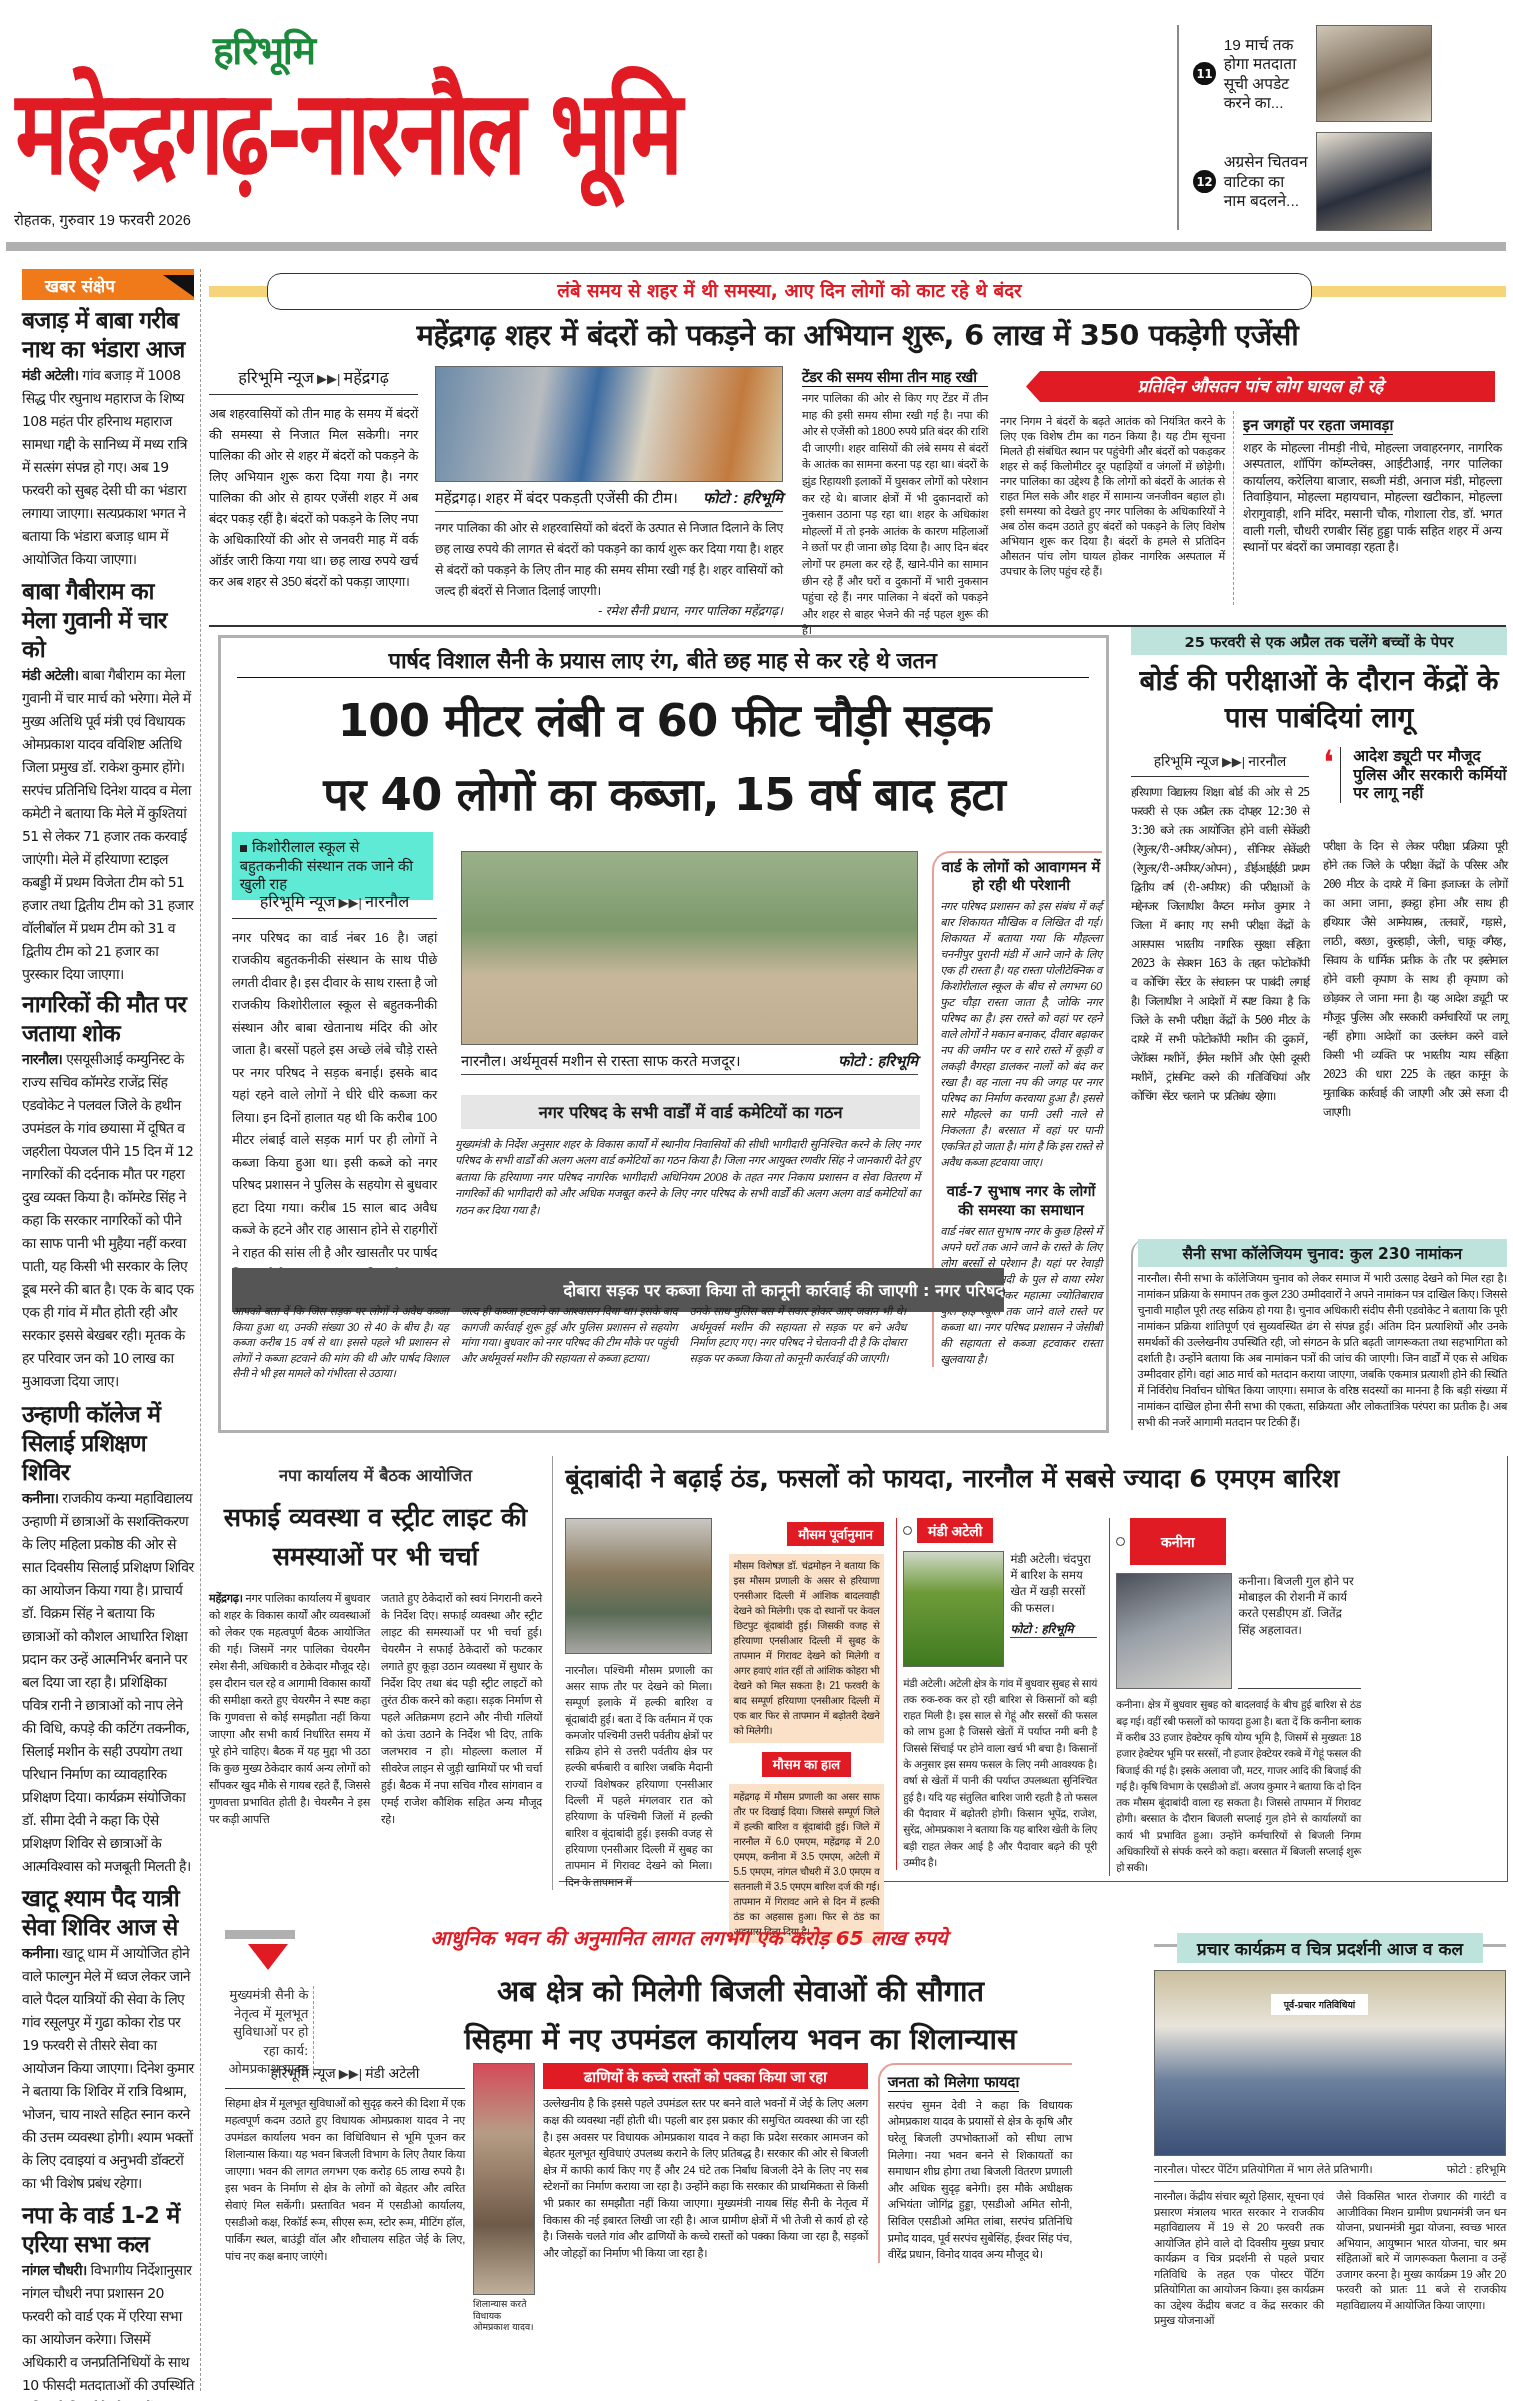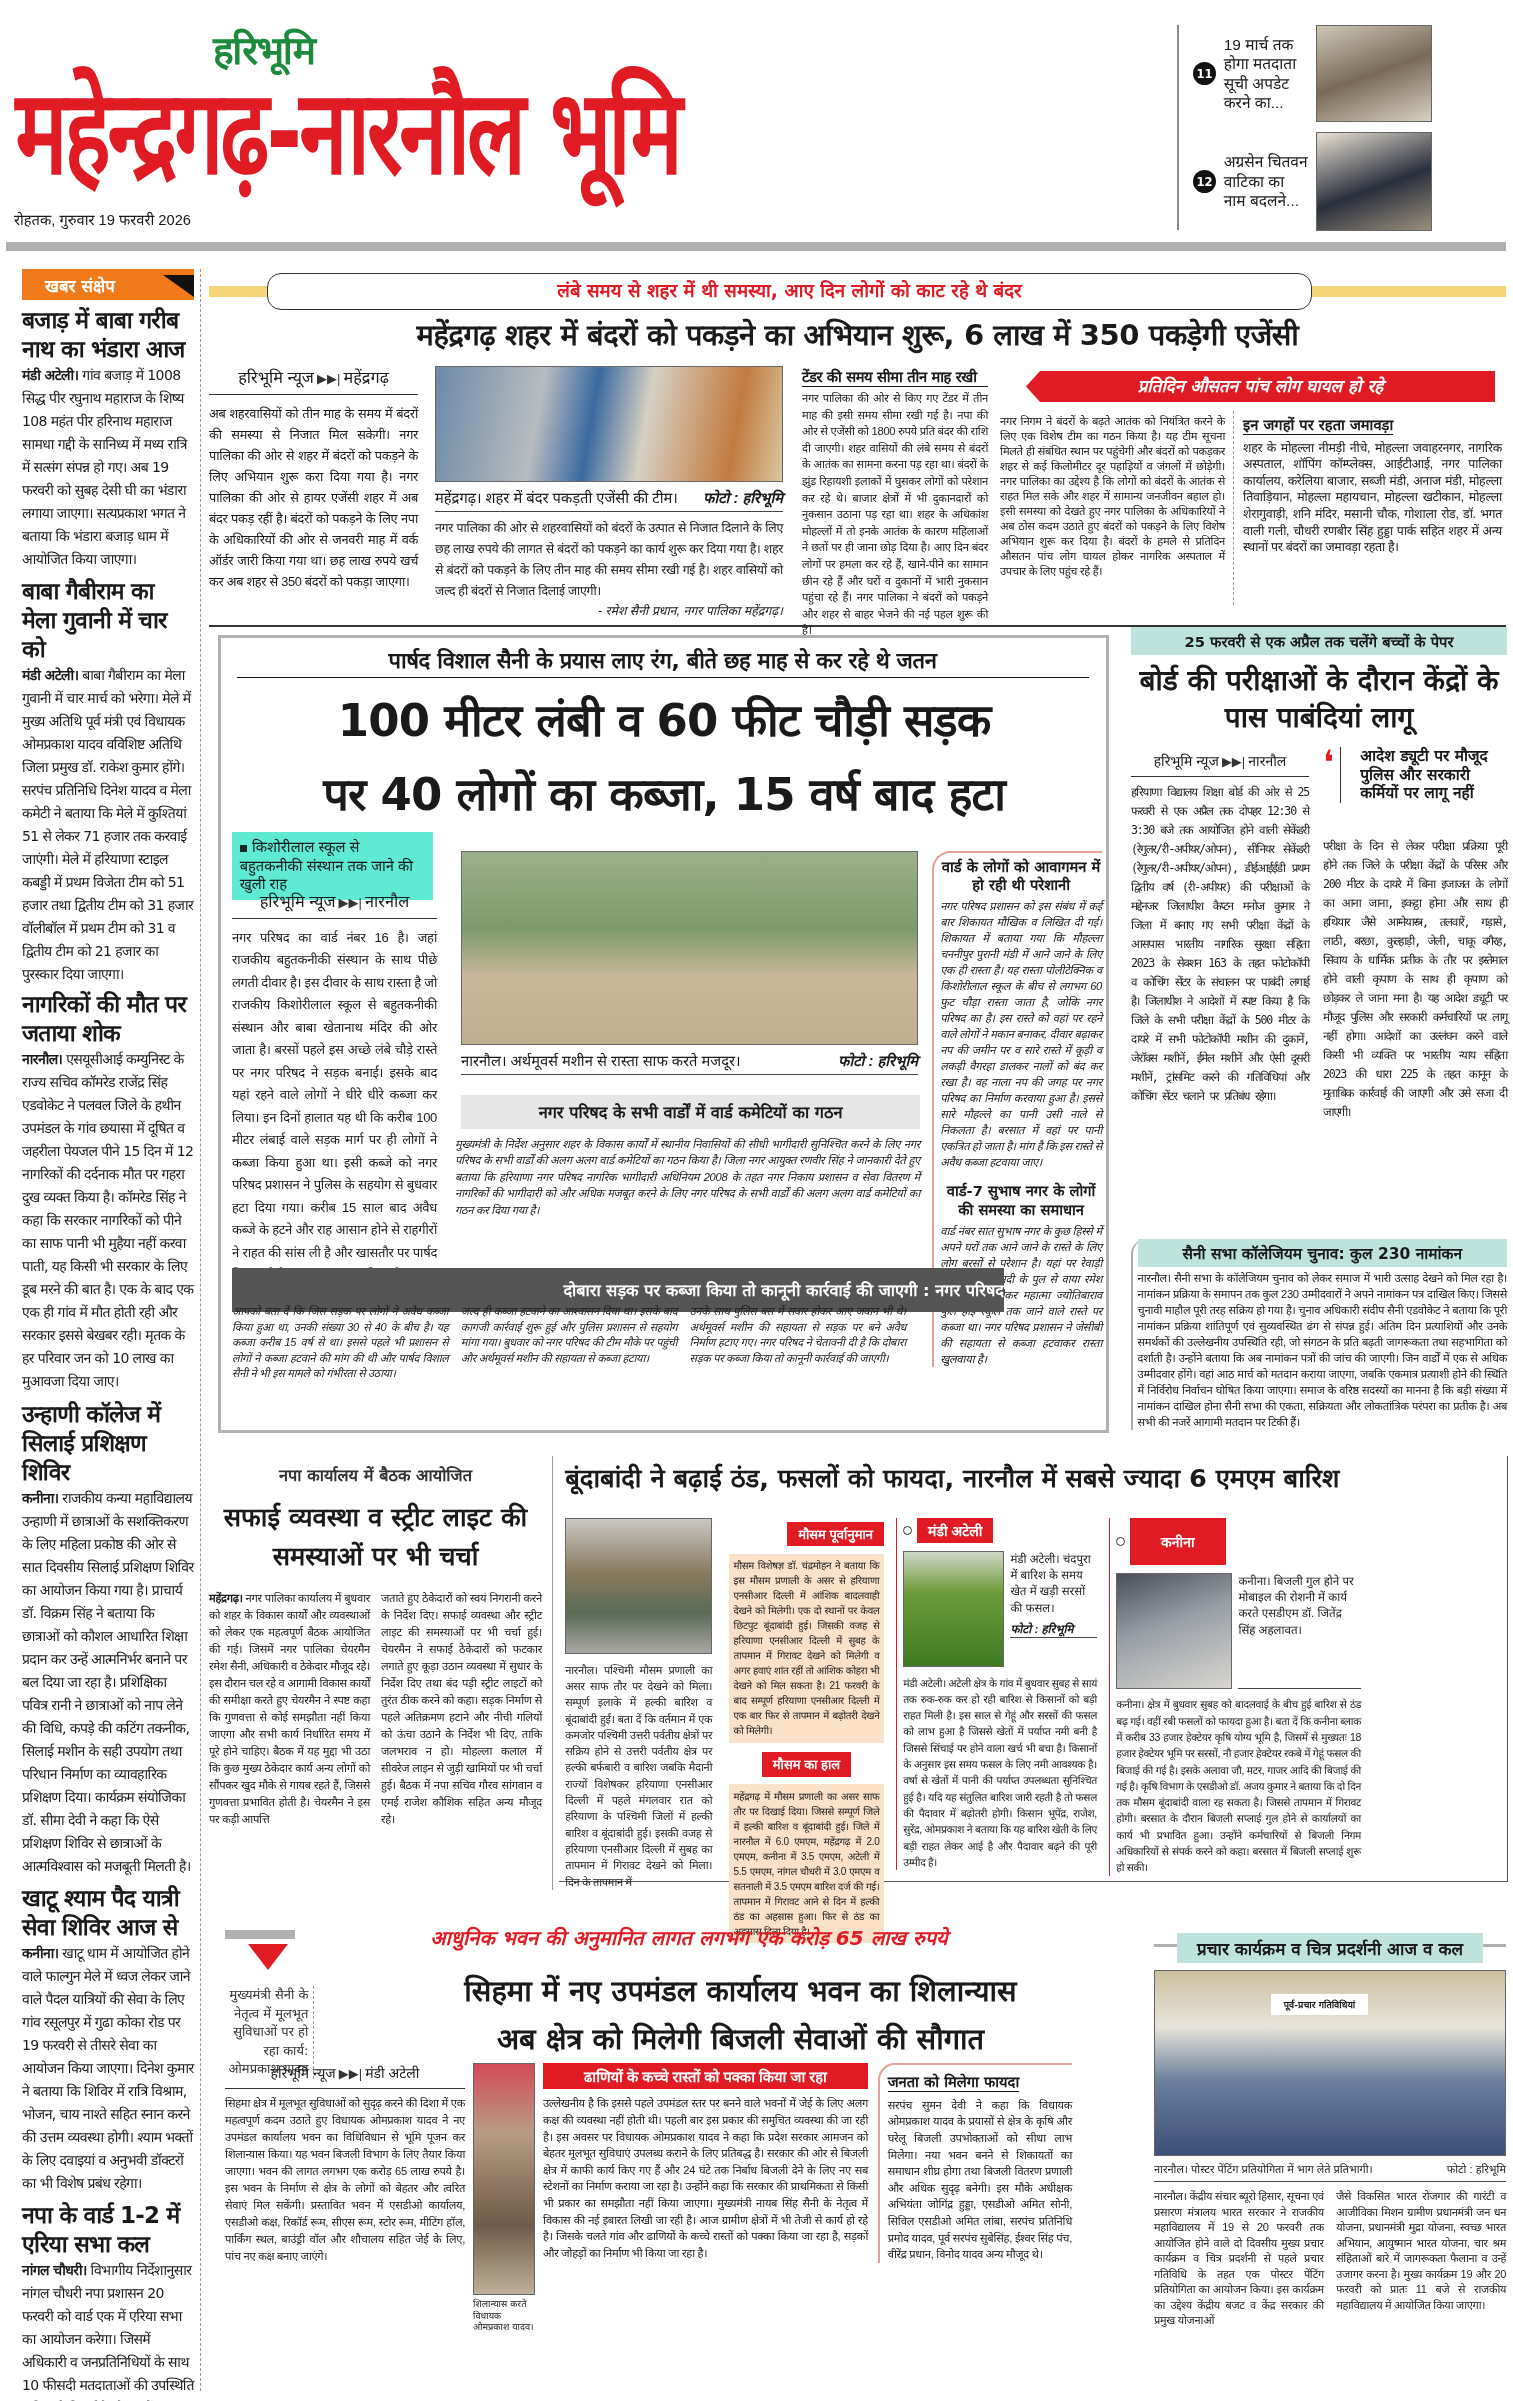--- a/index.html
+++ b/index.html
@@ -157,21 +157,21 @@
 <div class="abs" style="left:1131px;top:627px;width:376px">
   <div class="teal" style="text-align:center;font-weight:bold;font-size:14.7px;padding:3.9px 0">25 फरवरी से एक अप्रैल तक चलेंगे बच्चों के पेपर</div>
   <div style="text-align:center;font-weight:bold;font-size:28px;line-height:37px;margin-top:7.7px">बोर्ड की परीक्षाओं के दौरान केंद्रों के पास पाबंदियां लागू</div>
   <div class="abs" style="left:0;top:124px;width:178px">
     <div class="byline" style="font-size:14px"><span>हरिभूमि न्यूज</span><span class="arr">▶▶|</span><span>नारनौल</span></div>
     <p class="body-txt" style="margin-top:6.2px;font-size:11.6px;line-height:19px">हरियाणा विद्यालय शिक्षा बोर्ड की ओर से 25 फरवरी से एक अप्रैल तक दोपहर 12:30 से 3:30 बजे तक आयोजित होने वाली सेकेंडरी (रेगुलर/री-अपीयर/ओपन), सीनियर सेकेंडरी (रेगुलर/री-अपीयर/ओपन), डीईआईईडी प्रथम द्वितीय वर्ष (री-अपीयर) की परीक्षाओं के मद्देनजर जिलाधीश कैप्टन मनोज कुमार ने जिला में बनाए गए सभी परीक्षा केंद्रों के आसपास भारतीय नागरिक सुरक्षा संहिता 2023 के सेक्शन 163 के तहत फोटोकॉपी व कोचिंग सेंटर के संचालन पर पाबंदी लगाई है। जिलाधीश ने आदेशों में स्पष्ट किया है कि जिले के सभी परीक्षा केंद्रों के 500 मीटर के दायरे में सभी फोटोकॉपी मशीन की दुकानें, जेरॉक्स मशीनें, ईमेल मशीनें और ऐसी दूसरी मशीनें, ट्रांसमिट करने की गतिविधियां और कोचिंग सेंटर चलाने पर प्रतिबंध रहेगा।</p>
   </div>
   <div class="abs" style="left:192px;top:120px;width:184px">
     <div style="display:flex;gap:6.2px">
       <span style="font-size:34px;color:#e01b24;line-height:31px">❛</span>
-      <span style="font-size:15.5px;line-height:18.6px;font-weight:bold;border-left:1.5px solid #333;padding-left:19px">आदेश ड्यूटी पर मौजूद पुलिस और सरकारी कर्मियों पर लागू नहीं</span>
+      <span style="font-size:15.5px;line-height:18.6px;font-weight:bold;border-left:1.5px solid #333;padding-left:12px">आदेश ड्यूटी पर मौजूद पुलिस और सरकारी कर्मियों पर लागू नहीं</span>
     </div>
     <p class="body-txt" style="margin-top:34px;font-size:11.6px;line-height:19px">परीक्षा के दिन से लेकर परीक्षा प्रक्रिया पूरी होने तक जिले के परीक्षा केंद्रों के परिसर और 200 मीटर के दायरे में बिना इजाजत के लोगों का आना जाना, इकट्ठा होना और साथ ही हथियार जैसे आग्नेयास्त्र, तलवारें, गड़ासे, लाठी, बरछा, कुल्हाड़ी, जेली, चाकू वगैरह, सिवाय के धार्मिक प्रतीक के तौर पर इस्तेमाल होने वाली कृपाण के साथ ही कृपाण को छोड़कर ले जाना मना है। यह आदेश ड्यूटी पर मौजूद पुलिस और सरकारी कर्मचारियों पर लागू नहीं होगा। आदेशों का उल्लंघन करने वाले किसी भी व्यक्ति पर भारतीय न्याय संहिता 2023 की धारा 225 के तहत कानून के मुताबिक कार्रवाई की जाएगी और उसे सजा दी जाएगी।</p>
   </div>
 </div>
 
 <div class="abs" style="left:1131px;top:1239px;width:376px;border-left:2.3px solid #aaa;border-top-left-radius:15.5px;padding-left:4.6px">
   <div class="teal" style="text-align:center;font-weight:bold;font-size:15.5px;padding:3.1px 0">सैनी सभा कॉलेजियम चुनाव: कुल 230 नामांकन</div>
   <p class="cond" style="font-size:11.2px;line-height:16px;margin-top:3.1px">नारनौल। सैनी सभा के कॉलेजियम चुनाव को लेकर समाज में भारी उत्साह देखने को मिल रहा है। नामांकन प्रक्रिया के समापन तक कुल 230 उम्मीदवारों ने अपने नामांकन पत्र दाखिल किए। जिससे चुनावी माहौल पूरी तरह सक्रिय हो गया है। चुनाव अधिकारी संदीप सैनी एडवोकेट ने बताया कि पूरी नामांकन प्रक्रिया शांतिपूर्ण एवं सुव्यवस्थित ढंग से संपन्न हुई। अंतिम दिन प्रत्याशियों और उनके समर्थकों की उल्लेखनीय उपस्थिति रही, जो संगठन के प्रति बढ़ती जागरूकता तथा सहभागिता को दर्शाती है। उन्होंने बताया कि अब नामांकन पत्रों की जांच की जाएगी। जिन वार्डों में एक से अधिक उम्मीदवार होंगे। वहां आठ मार्च को मतदान कराया जाएगा, जबकि एकमात्र प्रत्याशी होने की स्थिति में निर्विरोध निर्वाचन घोषित किया जाएगा। समाज के वरिष्ठ सदस्यों का मानना है कि बड़ी संख्या में नामांकन दाखिल होना सैनी सभा की एकता, सक्रियता और लोकतांत्रिक परंपरा का प्रतीक है। अब सभी की नजरें आगामी मतदान पर टिकी हैं।</p>
 </div>
 
@@ -225,22 +225,22 @@
     <p class="cond" style="margin-top:7.7px;font-size:10.5px;line-height:16.3px">कनीना। क्षेत्र में बुधवार सुबह को बादलवाई के बीच हुई बारिश से ठंड बढ़ गई। वहीं रबी फसलों को फायदा हुआ है। बता दें कि कनीना ब्लाक में करीब 33 हजार हेक्टेयर कृषि योग्य भूमि है, जिसमें से मुख्यतः 18 हजार हेक्टेयर भूमि पर सरसों, नौ हजार हेक्टेयर रकबे में गेहूं फसल की बिजाई की गई है। इसके अलावा जौ, मटर, गाजर आदि की बिजाई की गई है। कृषि विभाग के एसडीओ डॉ. अजय कुमार ने बताया कि दो दिन तक मौसम बूंदाबांदी वाला रह सकता है। जिससे तापमान में गिरावट होगी। बरसात के दौरान बिजली सप्लाई गुल होने से कार्यालयों का कार्य भी प्रभावित हुआ। उन्होंने कर्मचारियों से बिजली निगम अधिकारियों से संपर्क करने को कहा। बरसात में बिजली सप्लाई शुरू हो सकी।</p>
   </div>
 </div>
 
 <div class="abs" style="left:225px;top:1924px;width:929px;height:465px">
   <div class="abs" style="left:0;top:6.2px;width:70px;height:9.3px;background:#b0b0b0"></div>
   <div class="abs" style="left:23px;top:20px;width:0;height:0;border-left:20px solid transparent;border-right:20px solid transparent;border-top:26px solid #e01b24"></div>
   <div class="abs" style="left:77px;top:0;width:774px;color:#e01b24;font-weight:bold;font-style:italic;font-size:20px;text-align:center">आधुनिक भवन की अनुमानित लागत लगभग एक करोड़ 65 लाख रुपये</div>
   <div class="abs" style="left:0;top:62px;width:77px;font-size:13px;line-height:18.6px;text-align:right;color:#333;border-right:0.8px dashed #999;padding-right:4.6px;width:89px">मुख्यमंत्री सैनी के नेतृत्व में मूलभूत सुविधाओं पर हो रहा कार्य: ओमप्रकाश यादव</div>
   <div class="abs" style="left:101px;top:43px;width:829px;text-align:center;font-weight:bold;font-size:29px;line-height:48px">
+    <div>अब क्षेत्र को मिलेगी बिजली सेवाओं की सौगात</div>
     <div>सिहमा में नए उपमंडल कार्यालय भवन का शिलान्यास</div>
-    <div>अब क्षेत्र को मिलेगी बिजली सेवाओं की सौगात</div>
   </div>
   <div class="abs" style="left:0;top:139px;width:240px">
     <div class="byline" style="font-size:14px"><span>हरिभूमि न्यूज</span><span class="arr">▶▶|</span><span>मंडी अटेली</span></div>
     <p class="cond" style="margin-top:6.2px;font-size:11.2px;line-height:17px">सिहमा क्षेत्र में मूलभूत सुविधाओं को सुदृढ़ करने की दिशा में एक महत्वपूर्ण कदम उठाते हुए विधायक ओमप्रकाश यादव ने नए उपमंडल कार्यालय भवन का विधिविधान से भूमि पूजन कर शिलान्यास किया। यह भवन बिजली विभाग के लिए तैयार किया जाएगा। भवन की लागत लगभग एक करोड़ 65 लाख रुपये है। इस भवन के निर्माण से क्षेत्र के लोगों को बेहतर और त्वरित सेवाएं मिल सकेंगी। प्रस्तावित भवन में एसडीओ कार्यालय, एसडीओ कक्ष, रिकॉर्ड रूम, सीएस रूम, स्टोर रूम, मीटिंग हॉल, पार्किंग स्थल, बाउंड्री वॉल और शौचालय सहित जेई के लिए, पांच नए कक्ष बनाए जाएंगे।</p>
   </div>
   <div class="abs" style="left:248px;top:139px;width:62px">
     <div class="photo" style="height:232px;background:linear-gradient(180deg,#d44a5a,#b79c84 30%,#6e5a48 70%,#c0b09a)"></div>
     <div style="font-size:9.3px;line-height:11.6px;margin-top:3.1px">शिलान्यास करते विधायक ओमप्रकाश यादव।</div>
   </div>
   <div class="abs" style="left:318px;top:139px;width:325px">

